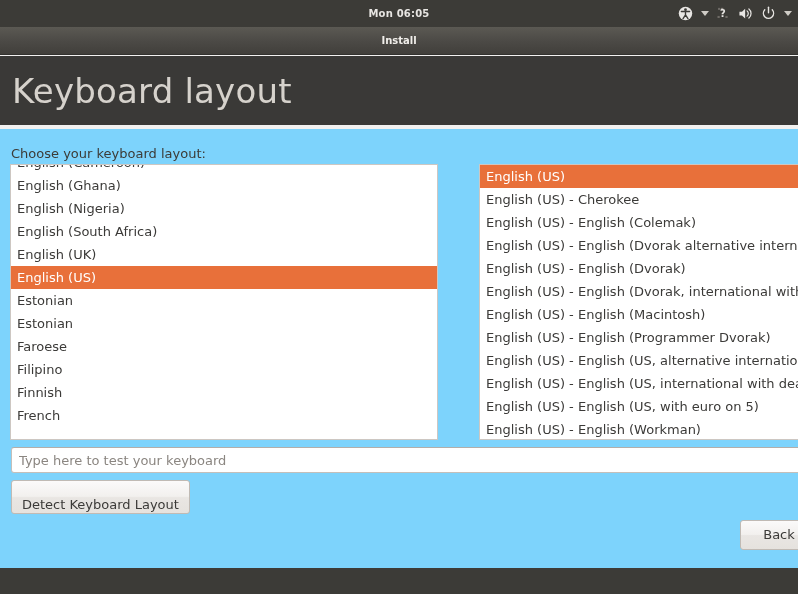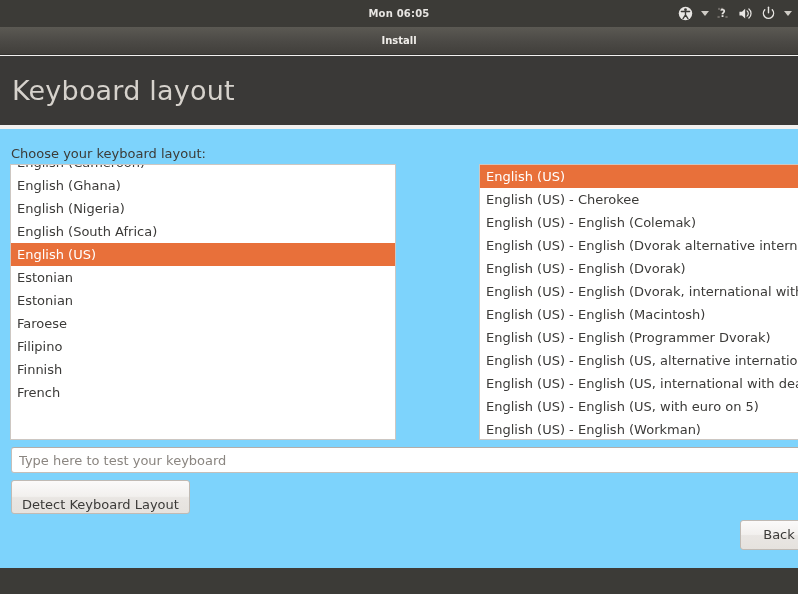--- a/index.html
+++ b/index.html
@@ -79,21 +79,21 @@
   .page-header {
     position: absolute;
     left: 0; top: 56px;
     width: 798px; height: 69px;
     background: #3a3937;
     display: flex;
     align-items: center;
   }
   .page-title {
     color: #d6d2cc;
-    font-size: 27px;
+    font-size: 34px;
     font-weight: normal;
     padding-left: 12px;
     letter-spacing: 0.2px;
   }
 
   
   .content {
     position: absolute;
     left: 0; top: 129px;
     width: 798px; height: 443px;
@@ -110,21 +110,21 @@
   
   .listbox {
     position: absolute;
     top: 35px;
     height: 276px;
     background: #ffffff;
     border: 1px solid #cdc7c2;
     overflow: hidden;
     box-sizing: border-box;
   }
-  .listbox.left  { left: 10px;  width: 386px; }
+  .listbox.left  { left: 10px;  width: 428px; }
   .listbox.right { left: 479px; width: 330px; }
 
   .list-inner {
     position: relative;
   }
   .list-inner.left  { margin-top: -14px; }
   .list-inner.right { margin-top: 0px; }
 
   .list-row {
     height: 23px;
@@ -251,20 +251,21 @@
   <div class="content">
 
     <div class="choose-label">Choose your keyboard layout:</div>
 
     <div class="listbox left">
       <div class="list-inner left" id="language-list">
           <div class="list-row">English (Cameroon)</div>
           <div class="list-row">English (Ghana)</div>
           <div class="list-row">English (Nigeria)</div>
           <div class="list-row">English (South Africa)</div>
+          <div class="list-row">English (UK)</div>
           <div class="list-row selected">English (US)</div>
           <div class="list-row">Estonian</div>
           <div class="list-row">Estonian</div>
           <div class="list-row">Faroese</div>
           <div class="list-row">Filipino</div>
           <div class="list-row">Finnish</div>
           <div class="list-row">French</div>
         </div>
     </div>
 

